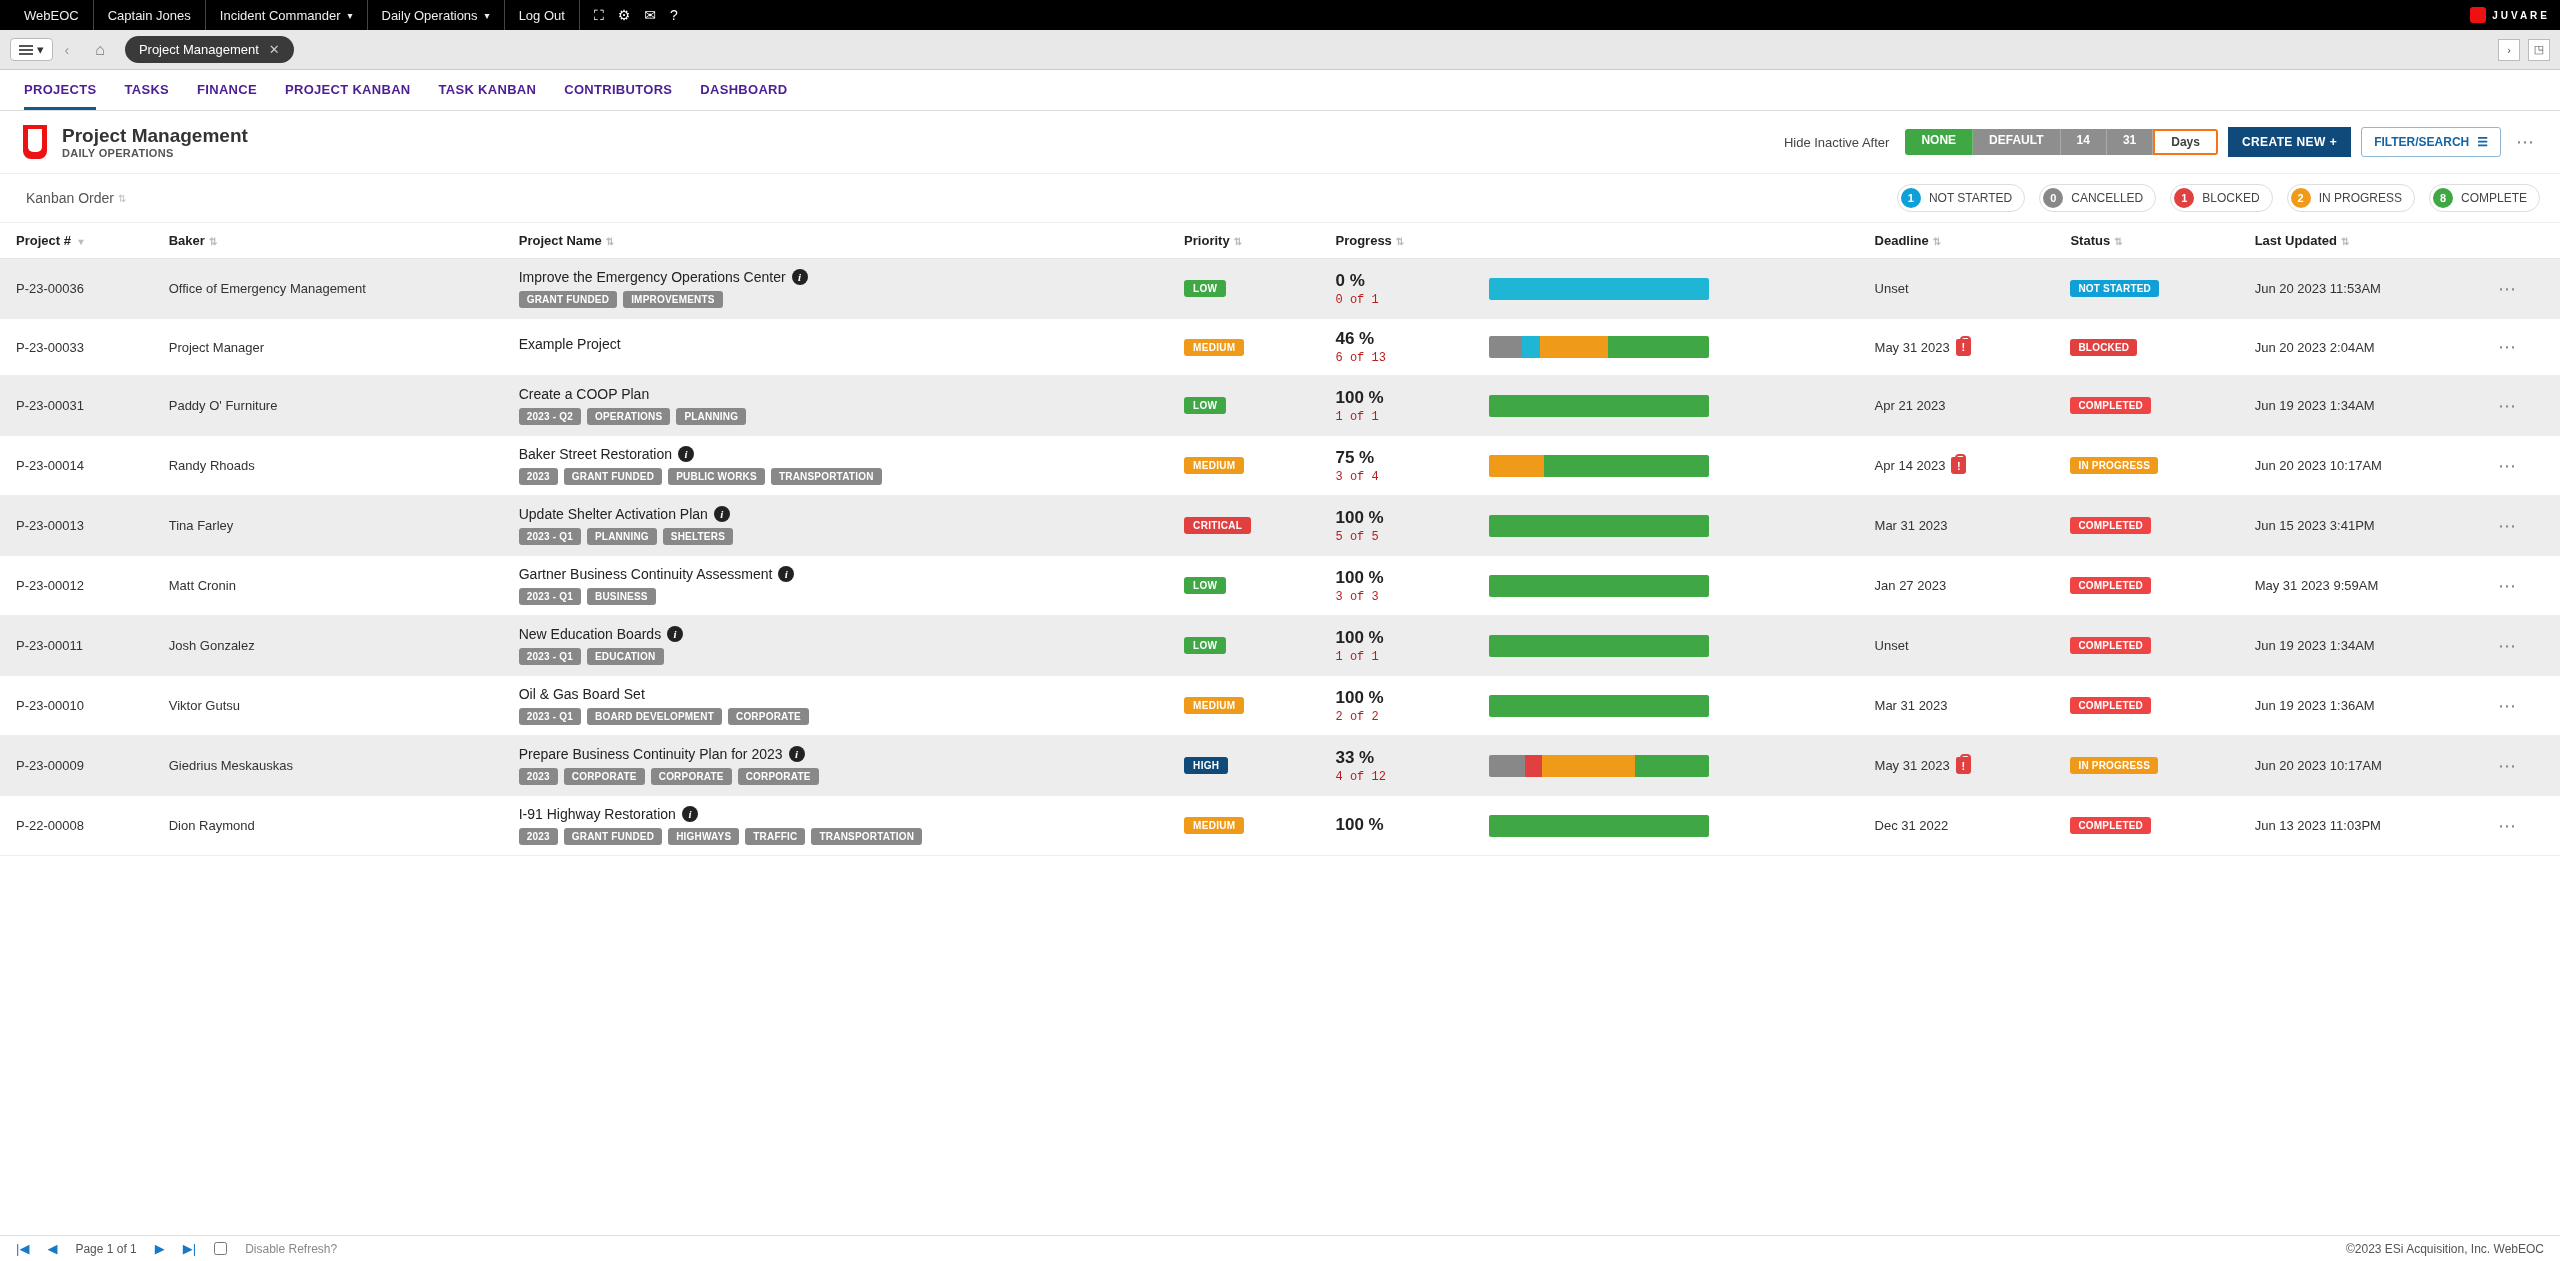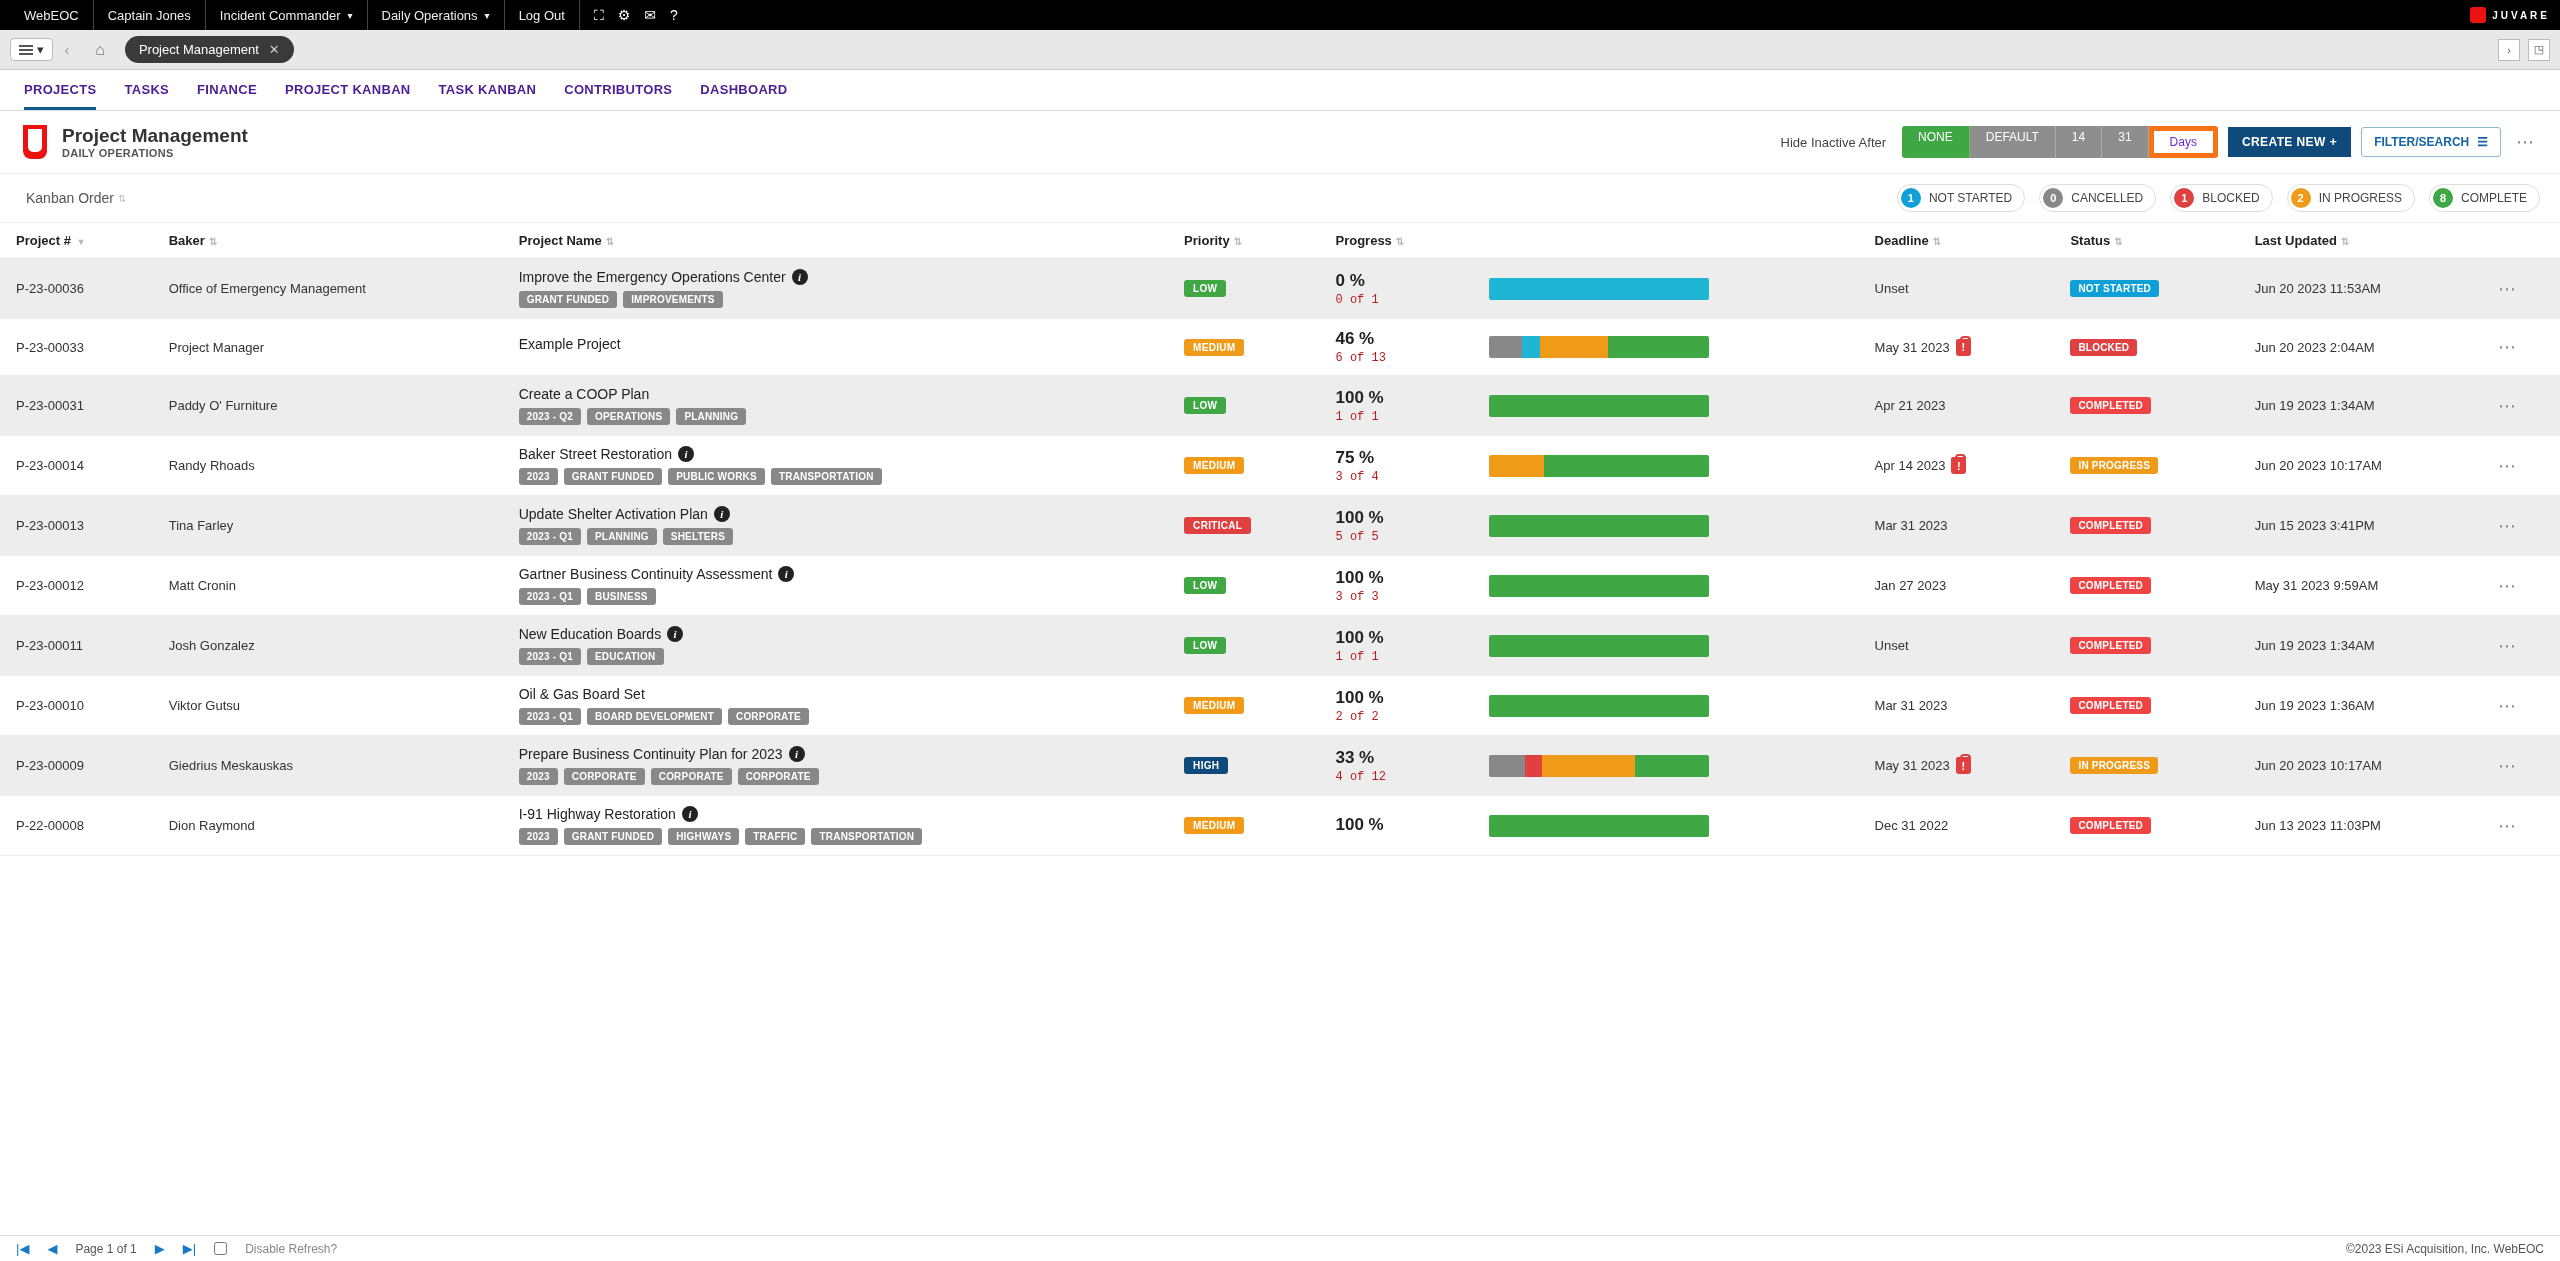--- a/index.html
+++ b/index.html
@@ -35,23 +35,23 @@
 
 
 .page-header { display:flex; justify-content:space-between; align-items:center; padding:14px 20px; border-bottom:1px solid #eee; }
 .ph-left { display:flex; align-items:center; gap:12px; }
 .ph-logo { width:30px; height:34px; }
 .ph-title { font-size:19px; font-weight:bold; }
 .ph-sub { font-size:11px; color:#555; font-weight:bold; letter-spacing:.3px; }
 .ph-right { display:flex; align-items:center; gap:10px; }
 .hide-label { font-size:13px; color:#444; margin-right:6px; }
 .seg-group { display:flex; border-radius:3px; overflow:hidden; }
-.seg-btn { padding:4px 16px; font-size:12px; color:#fff; cursor:pointer; background:#8e8e8e; border-right:1px solid rgba(255,255,255,.25);}
+.seg-btn { padding:4px 16px; font-size:12px; color:#fff; cursor:pointer; background:#8e8e8e; border-right:1px solid rgba(255,255,255,.25);font-weight:bold;}
 .seg-btn.active { background:#3fa845; }
-.seg-btn.days { background:#fff; color:#6d28d9; border:5px solid #f97316; }
+.seg-btn.days { background:#fff; color:#404040; border:2px solid #f97316; }
 .btn-primary { background:#104a7a; color:#fff; padding:8px 14px; font-size:12px; font-weight:bold; letter-spacing:.4px; border:none; cursor:pointer; display:flex; align-items:center; gap:4px; }
 .btn-outline { background:#fff; color:#1565a5; border:1px solid #8eb8d6; padding:7px 12px; font-size:12px; font-weight:bold; cursor:pointer; display:flex; align-items:center; gap:8px; border-radius:3px; }
 .dots { color:#888; cursor:pointer; padding:0 5px; font-size:18px; letter-spacing:1px; }
 
 
 .status-row { display:flex; justify-content:space-between; align-items:center; padding:10px 20px 10px 26px; border-bottom:1px solid #eee; }
 .kanban-order { color:#555; font-size:14px; display:flex; align-items:center; gap:4px; }
 .sort-ic { color:#bbb; font-size:10px; }
 .status-pills { display:flex; gap:14px; }
 .pill { display:flex; align-items:center; gap:8px; border:1px solid #ddd; border-radius:14px; padding:3px 12px 3px 3px; font-size:12px; color:#444; cursor:pointer; }

